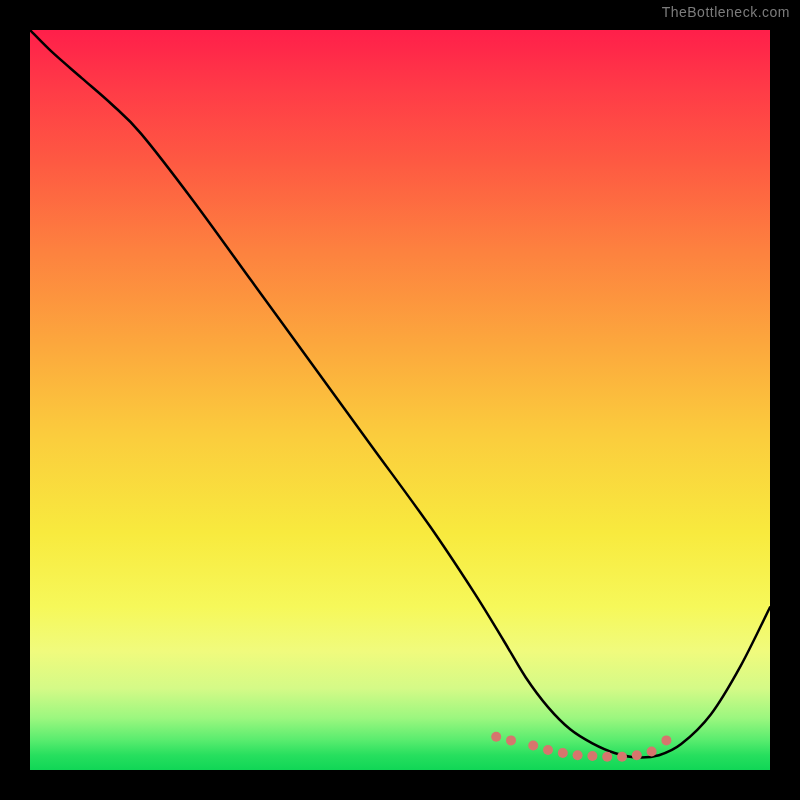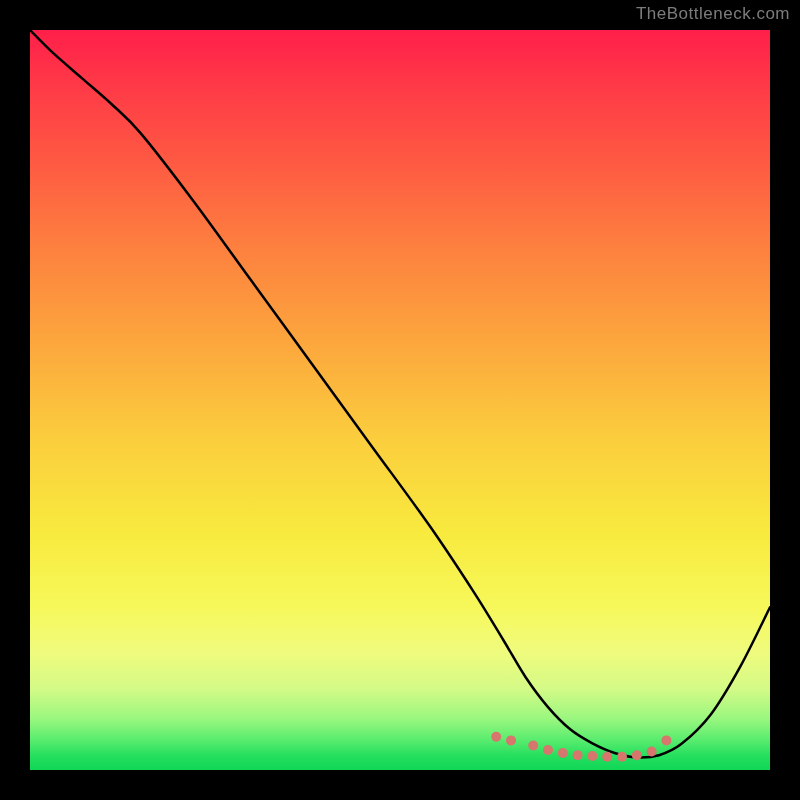--- a/index.html
+++ b/index.html
@@ -15,21 +15,21 @@
     width: 800px;
     height: 800px;
     background: #000000;
   }
   .watermark {
     position: absolute;
     top: 4px;
     right: 10px;
     color: #7c7c7c;
     font-family: Arial, Helvetica, sans-serif;
-    font-size: 17px;
+    font-size: 14px;
     font-weight: 500;
     letter-spacing: 0.5px;
     z-index: 5;
     user-select: none;
   }
   .plot-clip {
     position: absolute;
     left: 30px;
     top: 30px;
     width: 740px;

